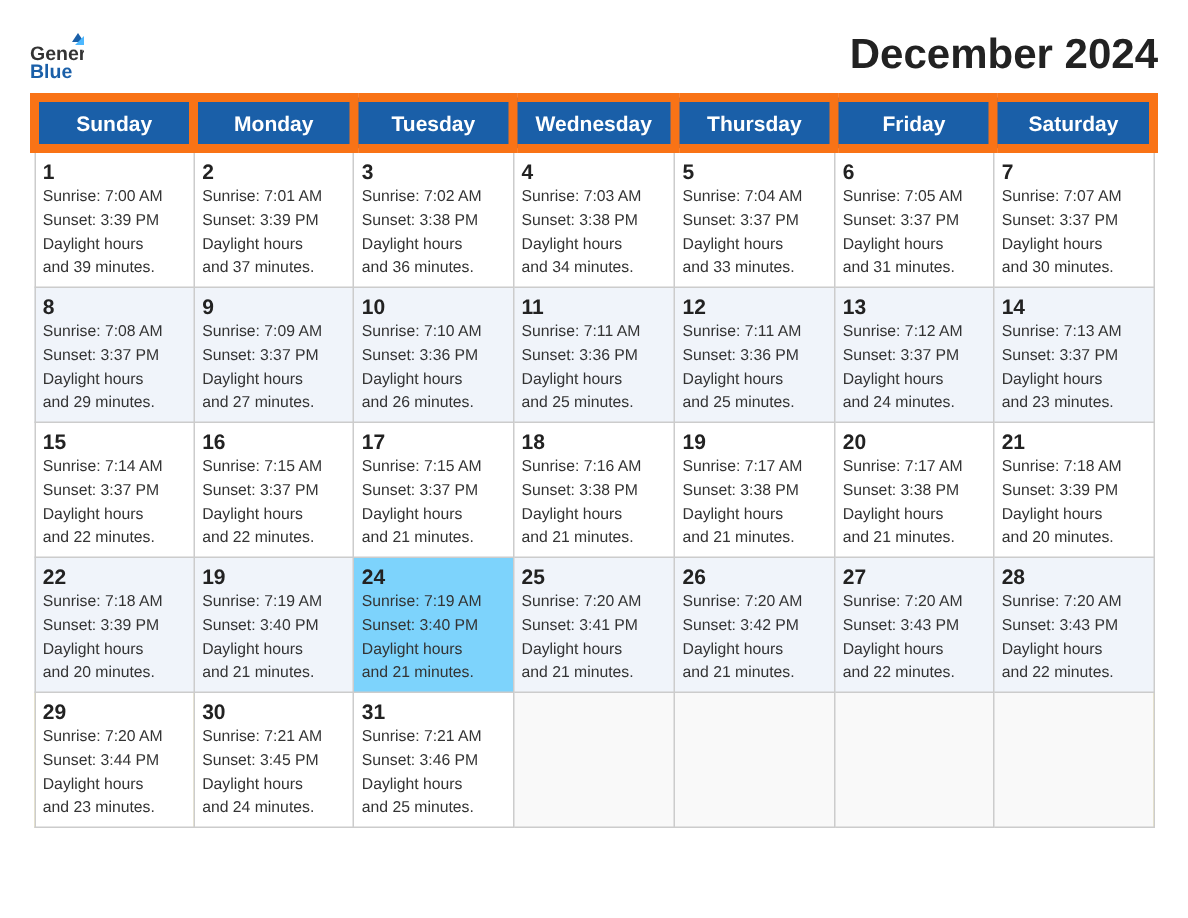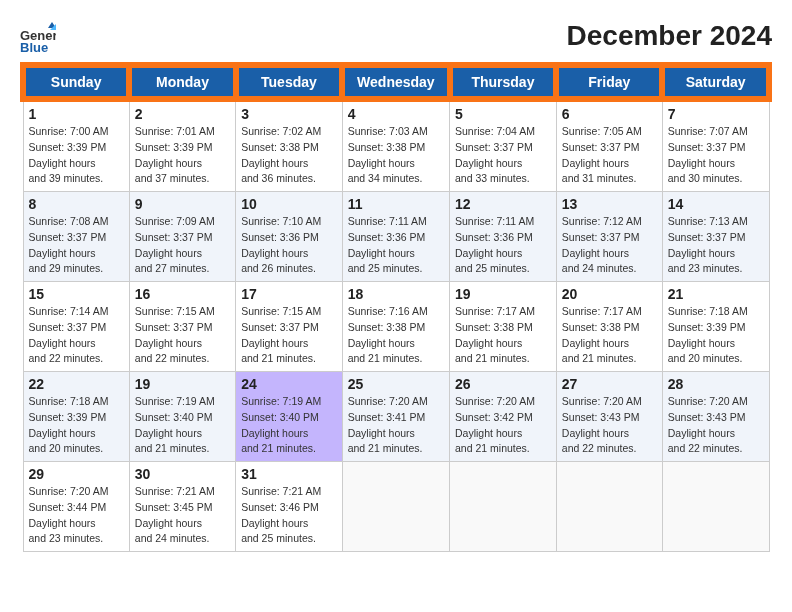--- a/index.html
+++ b/index.html
@@ -316,21 +316,21 @@
       </td>
           <td style="background: rgb(240, 244, 250);">
         <span class="day-num">19</span>
         <div class="day-info">
           Sunrise: 7:19 AM<br>
           Sunset: 3:40 PM<br>
           Daylight hours<br>
           and 21 minutes.
         </div>
       </td>
-          <td style="background: #c4b5fd;">
+          <td style="background: #7dd3fc;">
         <span class="day-num">24</span>
         <div class="day-info">
           Sunrise: 7:19 AM<br>
           Sunset: 3:40 PM<br>
           Daylight hours<br>
           and 21 minutes.
         </div>
       </td>
           <td style="background: rgb(240, 244, 250);">
         <span class="day-num">25</span>

